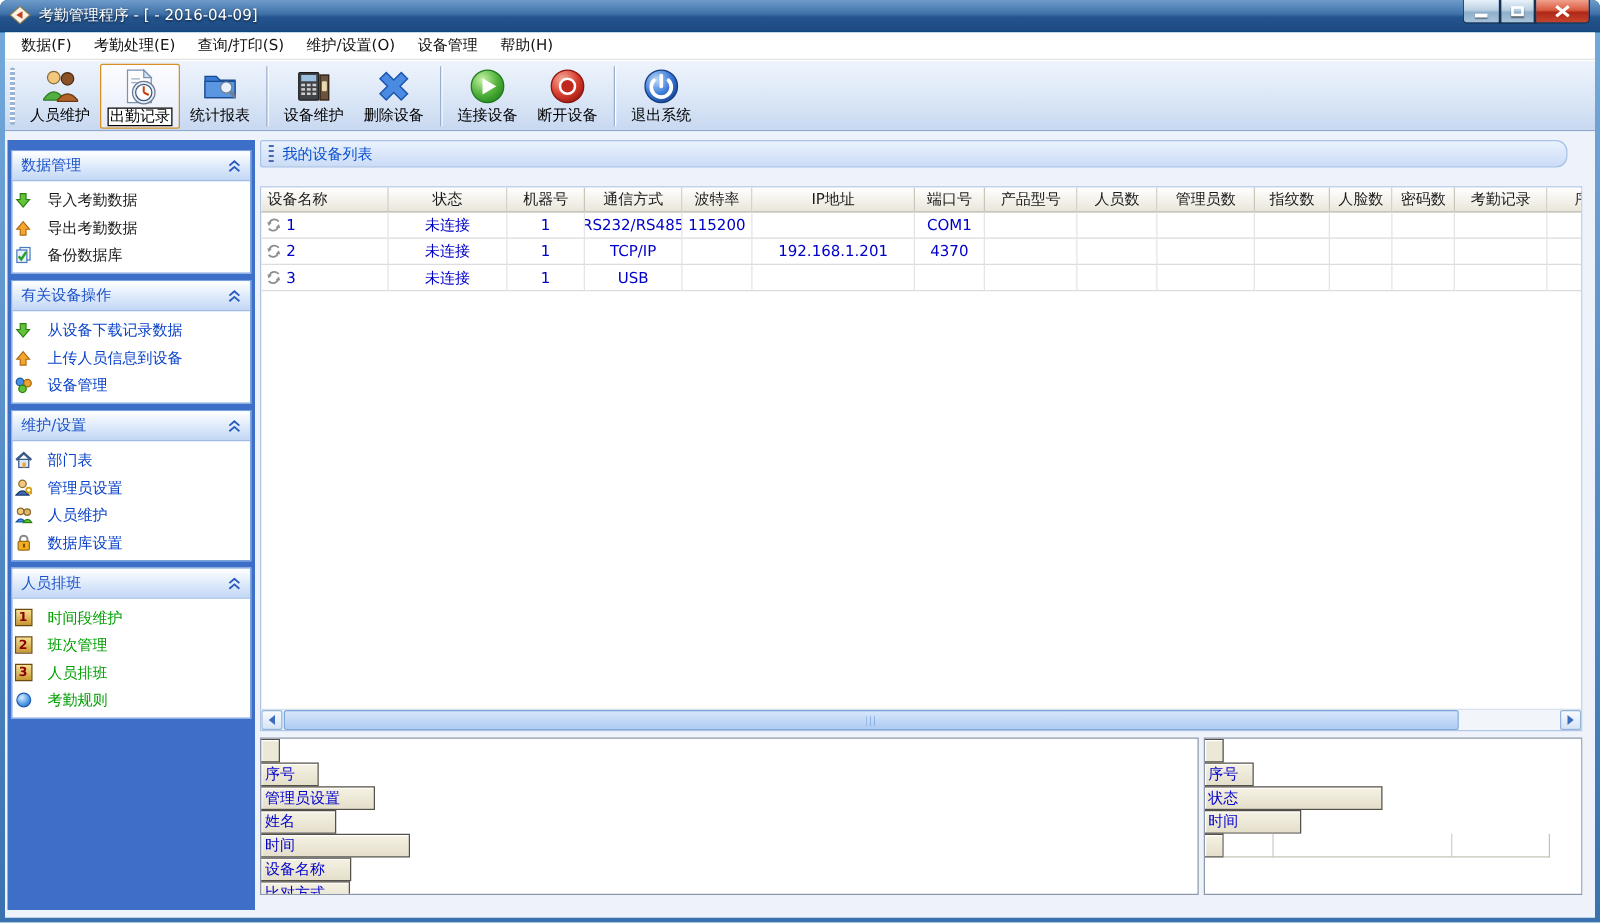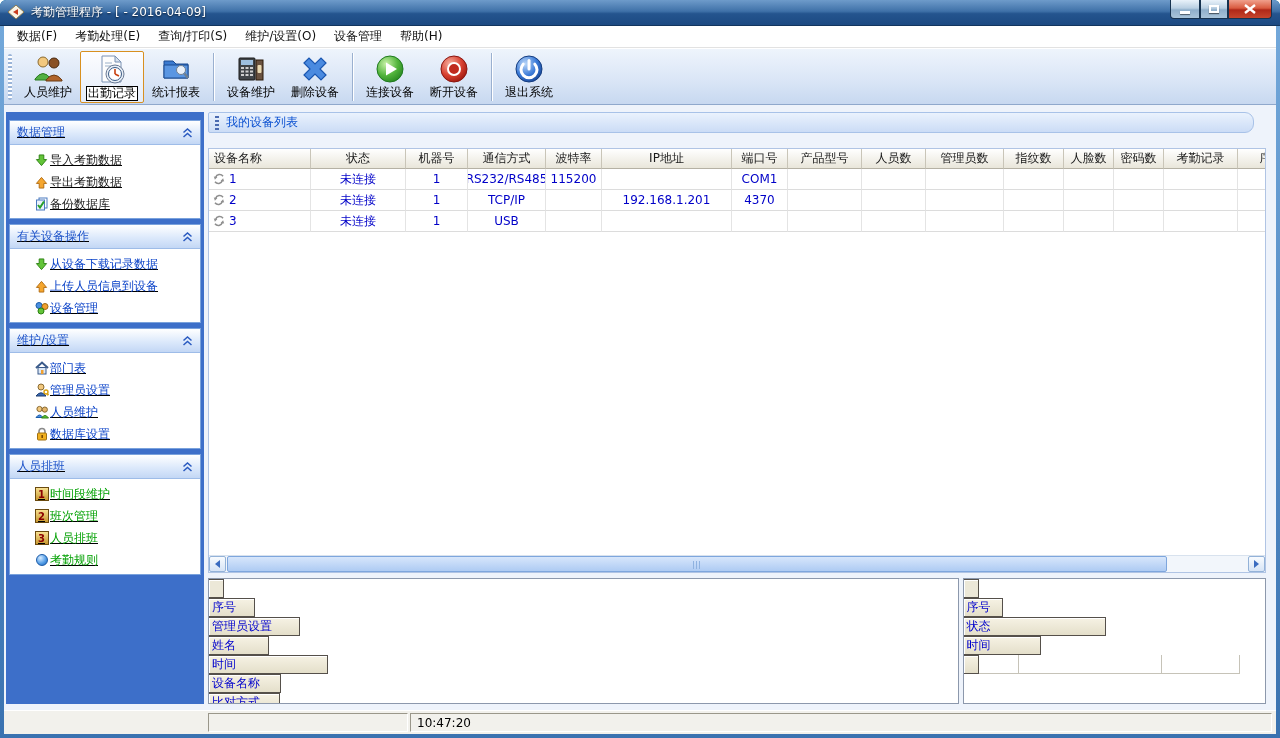--- a/index.html
+++ b/index.html
@@ -50,27 +50,27 @@
   .tbtn .tlabel { color:#000; line-height:15px; }
   .tbtn.selected { border:1px solid #d89020; background:linear-gradient(180deg,#fdfdff,#e4ecf9);justify-content:center; }
   .tbtn.selected .tlabel { background:#fff; border:1px solid #000; padding:0 1px; line-height:13px; }
 
   
   .workarea { flex:1; display:flex; background:#eef3fb; padding:7px 10px 6px 2px; overflow:hidden; }
 
   
   .sidebar { width:198px; background:#3d6fc9; padding:1px 3px 0 3px; margin-right:4px;
     display:flex; flex-direction:column; overflow:hidden; }
-  .card { background:#fff; border:1px solid #7aa2dc; margin-bottom:5px;text-decoration:underline; }
+  .card { background:#fff; border:1px solid #7aa2dc; margin-bottom:5px; }
   .card-header { height:24px; background:linear-gradient(180deg,#ffffff 0%,#dce9fb 55%,#c3d7f5 100%);
     border-bottom:1px solid #9ebce8; display:flex; align-items:center; padding:0 7px; cursor:pointer; }
   .card-title { color:#1c52c8; }
   .chev { margin-left:auto; }
   .card-body { padding:4px 0 3px 0; }
-  .sitem { height:22px; display:flex; align-items:center; padding-left:24px; gap:1px; cursor:pointer; }
+  .sitem { height:22px; display:flex; align-items:center; padding-left:1px; gap:12px; cursor:pointer; }
   .sitem .silabel { white-space:nowrap; }
   .c-dark .silabel { color:#1a1a1a; }
   .c-blue .silabel { color:#0a42c8;text-align:right; }
   .c-green .silabel { color:#00a000; }
   .sicon { width:15px; height:15px; flex:none; display:flex; align-items:center; justify-content:center; }
   .badge { width:14px; height:14px; background:linear-gradient(180deg,#f8e090,#c89830);
     border:1px solid #6a4a10; color:#8b0000; font-weight:bold; font-size:10px;
     display:flex; align-items:center; justify-content:center; }
   .ball { width:12px; height:12px; border-radius:50%;
     background:radial-gradient(circle at 35% 30%,#d8ecff,#57a0e8 55%,#1a62b8); border:1px solid #1a5aa8; }
@@ -618,23 +618,16 @@
               <div class="gcell gr1"></div>
               <div class="gcell gr2"></div>
               <div class="gcell gr3"></div>
             </div>
           </div>
 
         </div>
       </div>
     </div>
 
-    <div class="statusbar">
-      <div class="scell s0"></div>
-      <div class="scell s1"></div>
-      <div class="scell s2">
-        <span>10:47:20</span>
-      </div>
-    </div>
 
   </div>
   </div>
 </div>
 
 </body></html>

